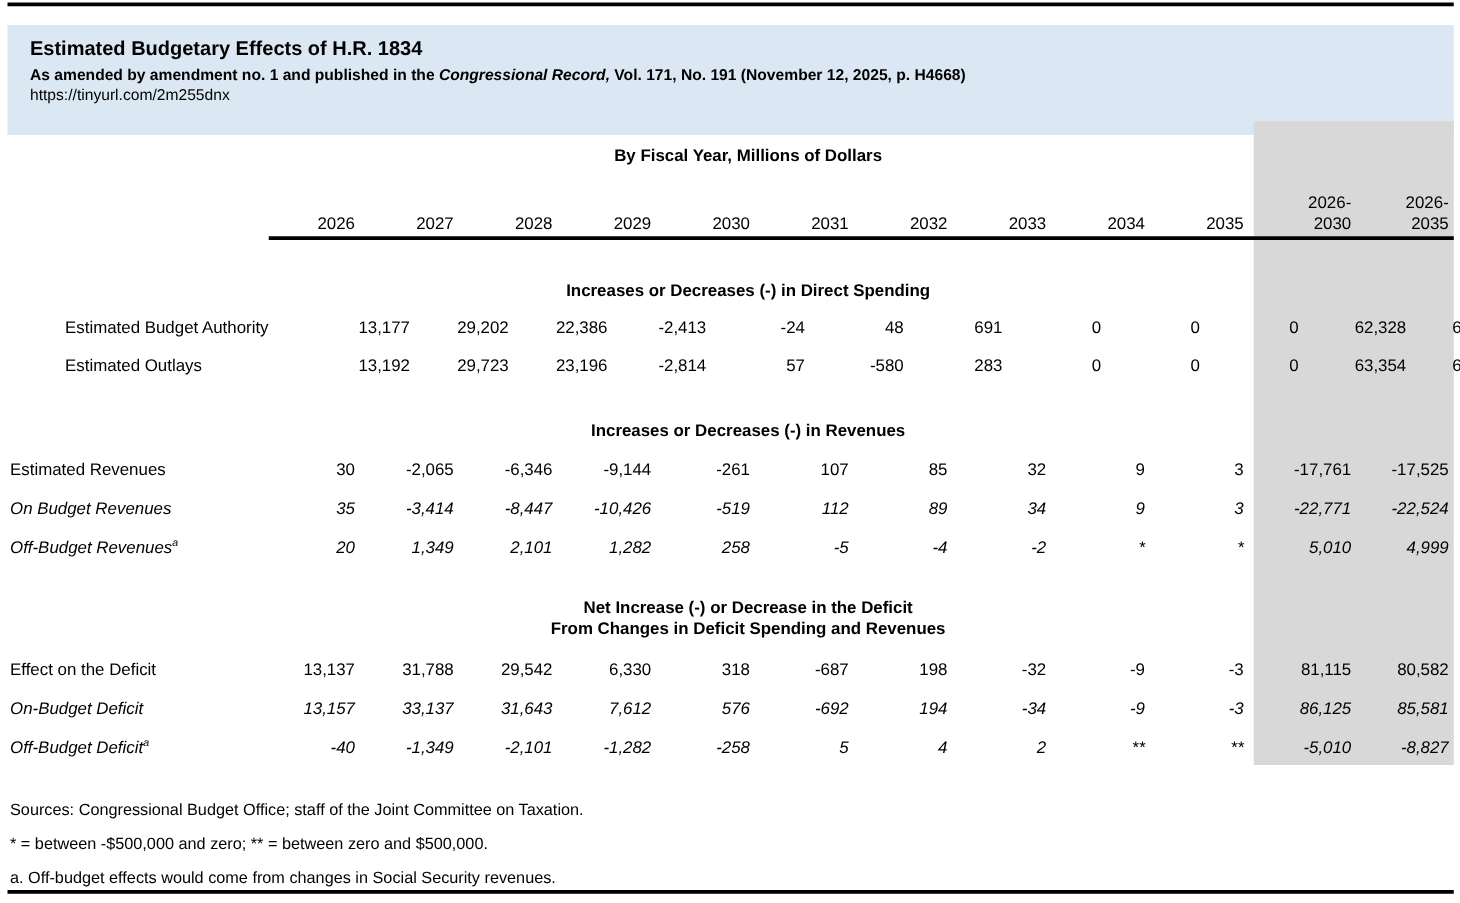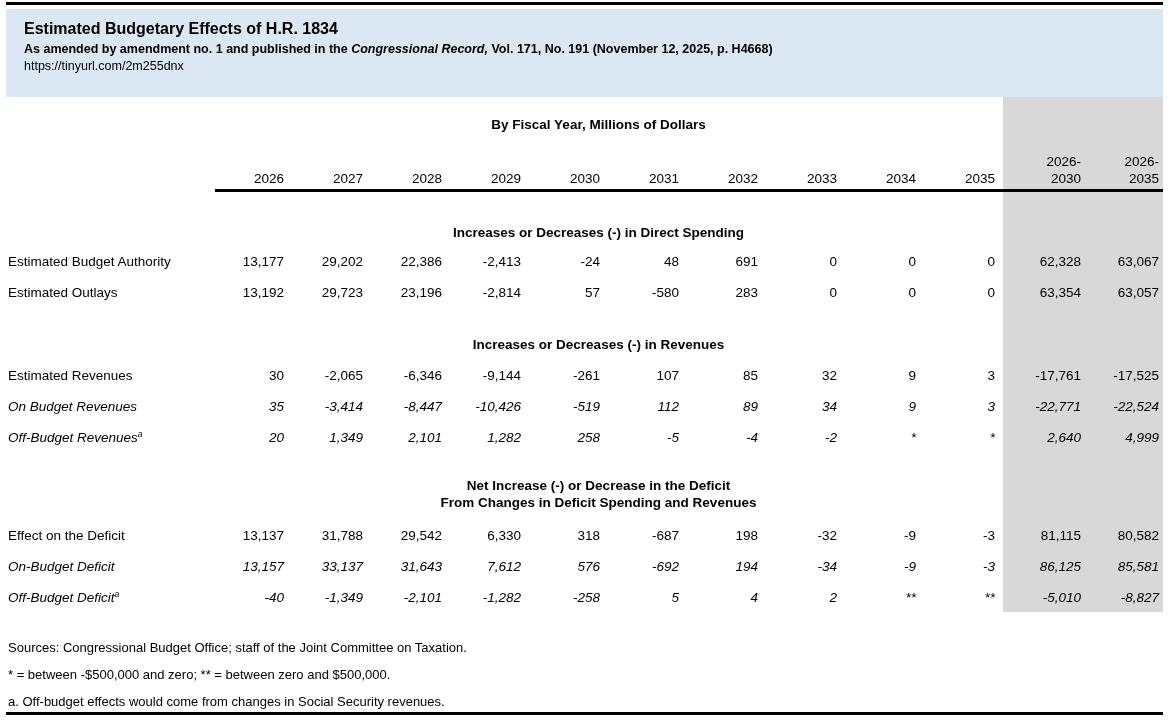--- a/index.html
+++ b/index.html
@@ -7,21 +7,21 @@
     position:relative;width:1168px;height:722px;background:#ffffff;
     font-family:"Liberation Sans","DejaVu Sans",sans-serif;color:#000;
     overflow:hidden;
   }
   .rule{position:absolute;background:#000;}
   .top-rule{left:6px;top:2px;width:1157px;height:3px;}
   .bottom-rule{left:6px;top:712px;width:1157px;height:3px;}
   .header-rule{left:215px;top:189px;width:948px;height:3px;}
 
   .header-band{
-    position:absolute;left:6px;top:9px;width:1157px;height:88px;
+    position:absolute;left:6px;top:20px;width:1157px;height:88px;
     background:#dbe7f3;box-sizing:border-box;padding:11px 0 0 18px;
   }
   .title{font-size:16px;font-weight:bold;margin-bottom:4px;}
   .subtitle{font-size:12.5px;font-weight:bold;margin-bottom:0;}
   .subtitle .it{font-style:italic;}
   .link{font-size:12.5px;color:#000000;text-decoration:none;display:inline-block;}
 
   .grey-band{position:absolute;left:1003px;top:97px;width:160px;height:515px;background:#d8d8d8;}
 
   .unit-label{
@@ -41,21 +41,21 @@
   .cell.t1{width:78px;flex:0 0 78px;}
   .year-row .cell{line-height:17px;padding-bottom:2px;}
 
   .table-body{position:absolute;left:6px;top:200px;width:1157px;font-size:13.5px;}
   .section-heading{
     text-align:center;padding-left:28px;font-weight:bold;line-height:17px;
   }
   .sec-0{margin-top:24px;}
   .sec-1{margin-top:28px;}
   .sec-2{margin-top:24px;}
-  .sec-0 .rows{margin-top:5px;}
+  .sec-0 .rows{margin-top:5px;margin-left:44px;}
   .sec-1 .rows{margin-top:7px;}
   .sec-2 .rows{margin-top:9px;}
   .row{display:flex;height:31px;align-items:center;}
   .row-label{width:209px;flex:0 0 209px;box-sizing:border-box;padding-left:2px;}
   .row.italic{font-style:italic;}
   sup{font-size:8.5px;line-height:0;vertical-align:super;}
 
   .footnotes{position:absolute;left:6px;top:634px;width:1157px;font-size:13px;line-height:27px;}
   .footnotes div{padding-left:2px;}
 </style>
@@ -178,21 +178,21 @@
             <div class="cell year">20</div>
             <div class="cell year">1,349</div>
             <div class="cell year">2,101</div>
             <div class="cell year">1,282</div>
             <div class="cell year">258</div>
             <div class="cell year">-5</div>
             <div class="cell year">-4</div>
             <div class="cell year">-2</div>
             <div class="cell year">*</div>
             <div class="cell year">*</div>
-            <div class="cell total t0">2,640</div>
+            <div class="cell total t0">5,010</div>
             <div class="cell total t1">4,999</div>
           </div>
         </div>
       </div>
       <div class="section sec-2">
         <div class="section-heading">
           <div>Net Increase (-) or Decrease in the Deficit</div>
           <div>From Changes in Deficit Spending and Revenues</div>
         </div>
         <div class="rows">

